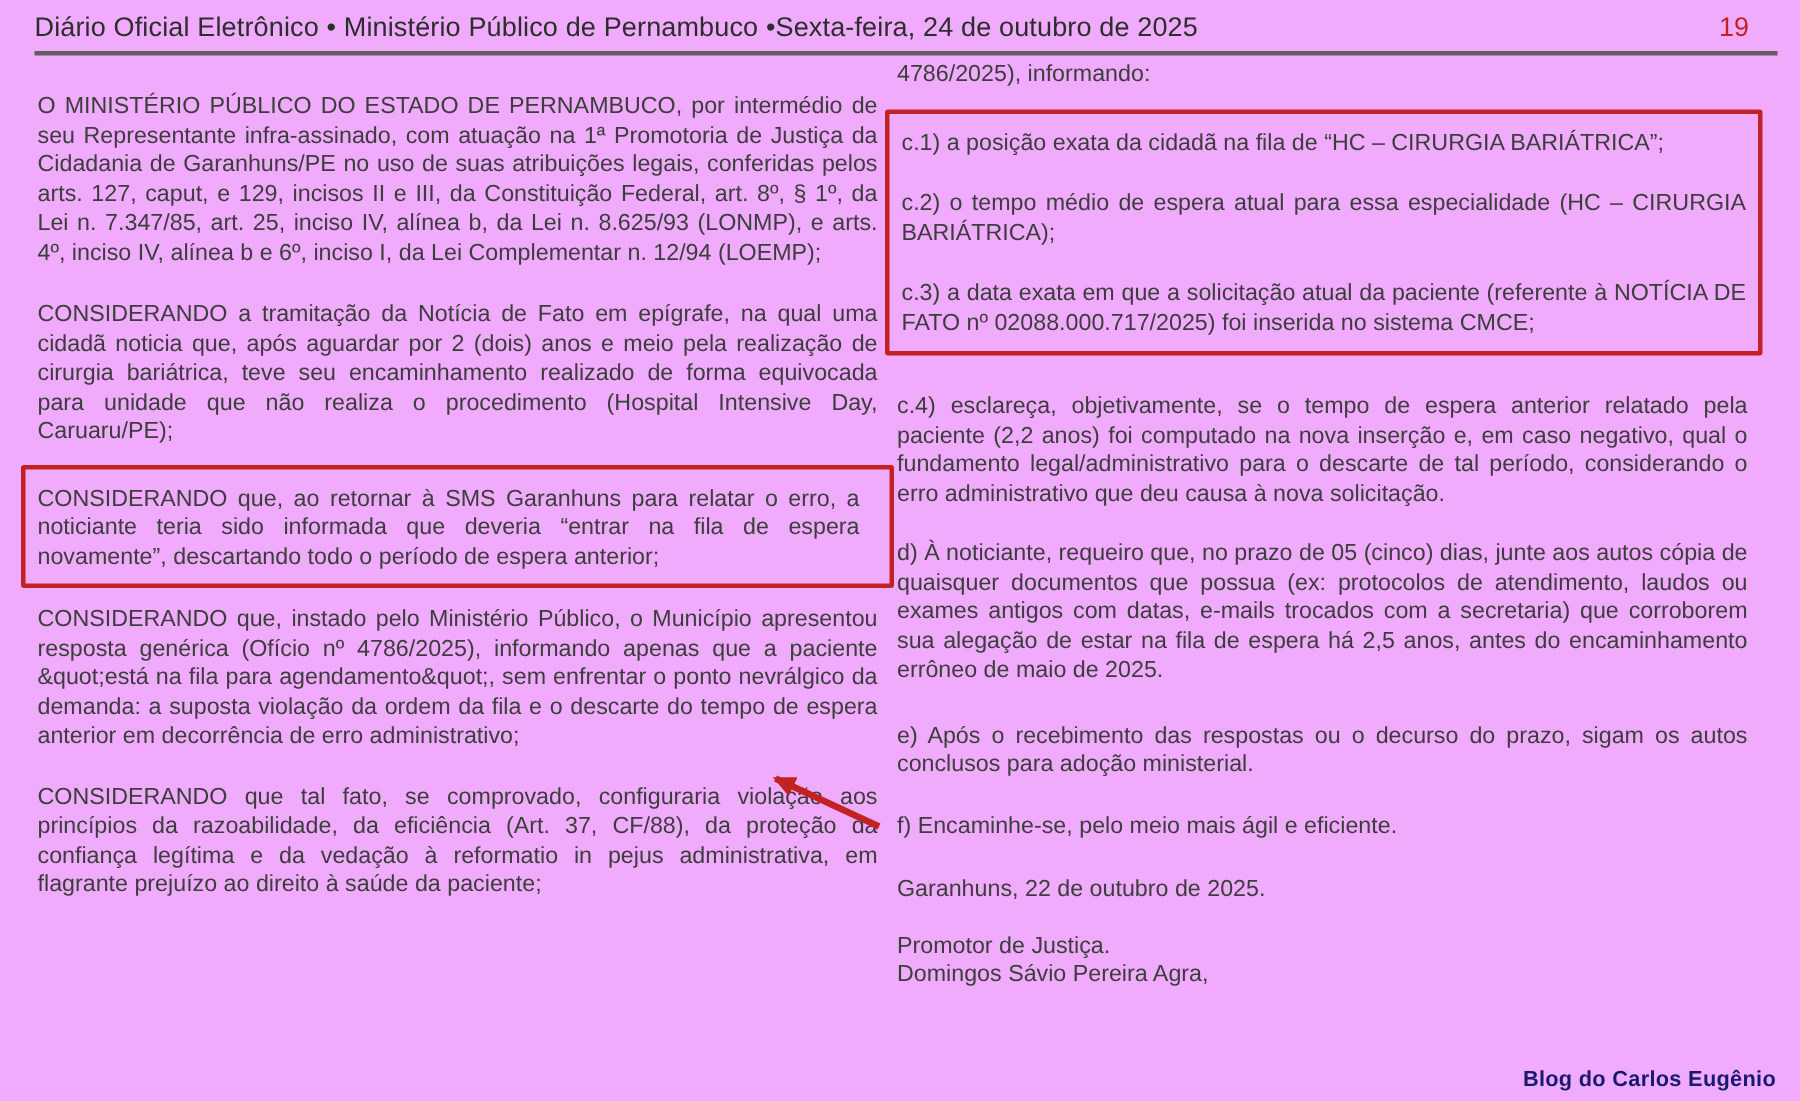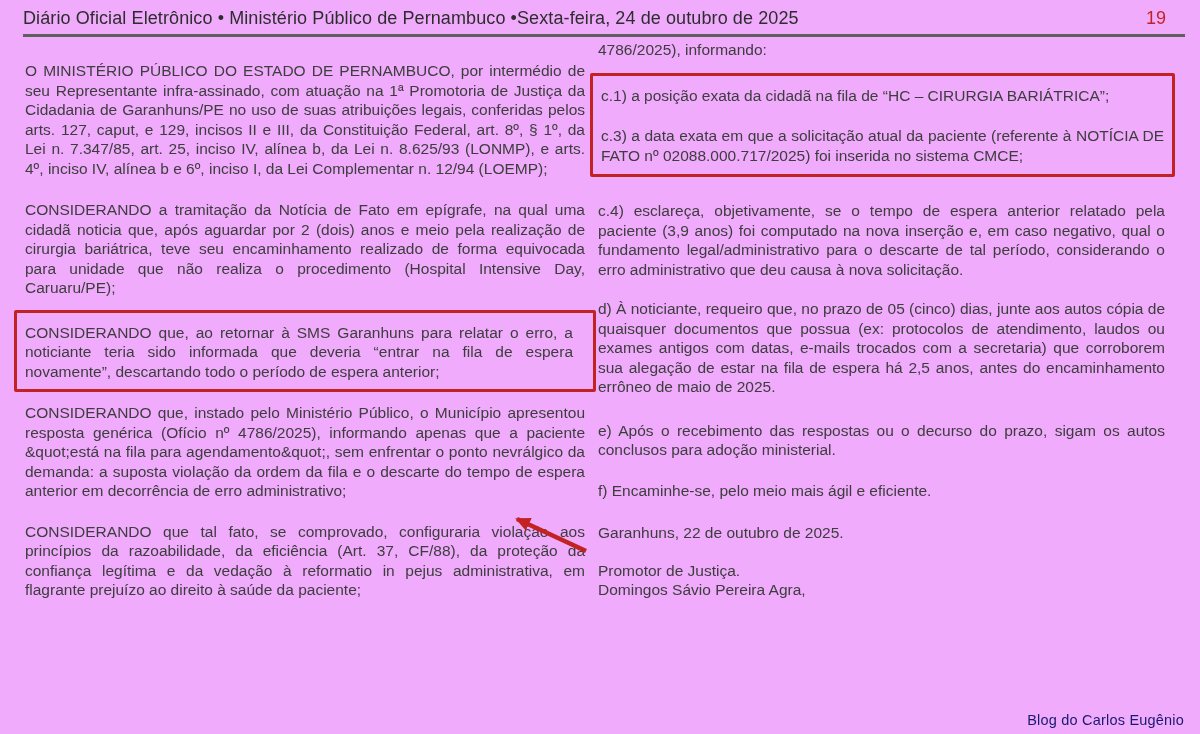--- a/index.html
+++ b/index.html
@@ -47,21 +47,21 @@
   .rpd{margin-bottom:24px !important;}
   .rpe{margin-bottom:21px !important;}
   .rpf{margin-bottom:23px !important;}
   .rdate{margin-bottom:18px !important;}
   .rsig{margin:0;}
   
   .arrow-wrap{position:absolute;left:500px;top:505px;width:100px;height:55px;pointer-events:none;}
   
   .watermark{
     position:absolute;right:16px;bottom:6px;
-    font-size:14.5px;font-weight:normal;color:#191970;letter-spacing:0.2px;
+    font-size:14.5px;font-weight:bold;color:#191970;letter-spacing:0.2px;
   }
 </style>
 </head>
 <body>
 
 <div class="page">
 
   <div class="hdr">
     <span class="hdr-title">Diário Oficial Eletrônico • Ministério Público de Pernambuco •Sexta-feira, 24 de outubro de 2025</span>
     <span class="hdr-page">19</span>
@@ -77,23 +77,24 @@
         <p>CONSIDERANDO que, ao retornar à SMS Garanhuns para relatar o erro, a noticiante teria sido informada que deveria “entrar na fila de espera novamente”, descartando todo o período de espera anterior;</p>
       </div>
       <p class="lp4">CONSIDERANDO que, instado pelo Ministério Público, o Município apresentou resposta genérica (Ofício nº 4786/2025), informando apenas que a paciente &amp;quot;está na fila para agendamento&amp;quot;, sem enfrentar o ponto nevrálgico da demanda: a suposta violação da ordem da fila e o descarte do tempo de espera anterior em decorrência de erro administrativo;</p>
       <p class="lp5">CONSIDERANDO que tal fato, se comprovado, configuraria violação aos princípios da razoabilidade, da eficiência (Art. 37, CF/88), da proteção da confiança legítima e da vedação à reformatio in pejus administrativa, em flagrante prejuízo ao direito à saúde da paciente;</p>
     </div>
 
     <div class="col col-right">
       <p class="rp0">4786/2025), informando:</p>
       <div class="rbox">
         <p>c.1) a posição exata da cidadã na fila de “HC – CIRURGIA BARIÁTRICA”;</p>
+        <p>c.2) o tempo médio de espera atual para essa especialidade (HC – CIRURGIA BARIÁTRICA);</p>
         <p>c.3) a data exata em que a solicitação atual da paciente (referente à NOTÍCIA DE FATO nº 02088.000.717/2025) foi inserida no sistema CMCE;</p>
       </div>
-      <p class="rp4">c.4) esclareça, objetivamente, se o tempo de espera anterior relatado pela paciente (3,9 anos) foi computado na nova inserção e, em caso negativo, qual o fundamento legal/administrativo para o descarte de tal período, considerando o erro administrativo que deu causa à nova solicitação.</p>
+      <p class="rp4">c.4) esclareça, objetivamente, se o tempo de espera anterior relatado pela paciente (2,2 anos) foi computado na nova inserção e, em caso negativo, qual o fundamento legal/administrativo para o descarte de tal período, considerando o erro administrativo que deu causa à nova solicitação.</p>
       <p class="rpd">d) À noticiante, requeiro que, no prazo de 05 (cinco) dias, junte aos autos cópia de quaisquer documentos que possua (ex: protocolos de atendimento, laudos ou exames antigos com datas, e-mails trocados com a secretaria) que corroborem sua alegação de estar na fila de espera há 2,5 anos, antes do encaminhamento errôneo de maio de 2025.</p>
       <p class="rpe">e) Após o recebimento das respostas ou o decurso do prazo, sigam os autos conclusos para adoção ministerial.</p>
       <p class="rpf">f) Encaminhe-se, pelo meio mais ágil e eficiente.</p>
       <p class="rdate">Garanhuns, 22 de outubro de 2025.</p>
       <p class="rsig">Promotor de Justiça.</p>
       <p class="rsig">Domingos Sávio Pereira Agra,</p>
     </div>
 
   </div>
 

